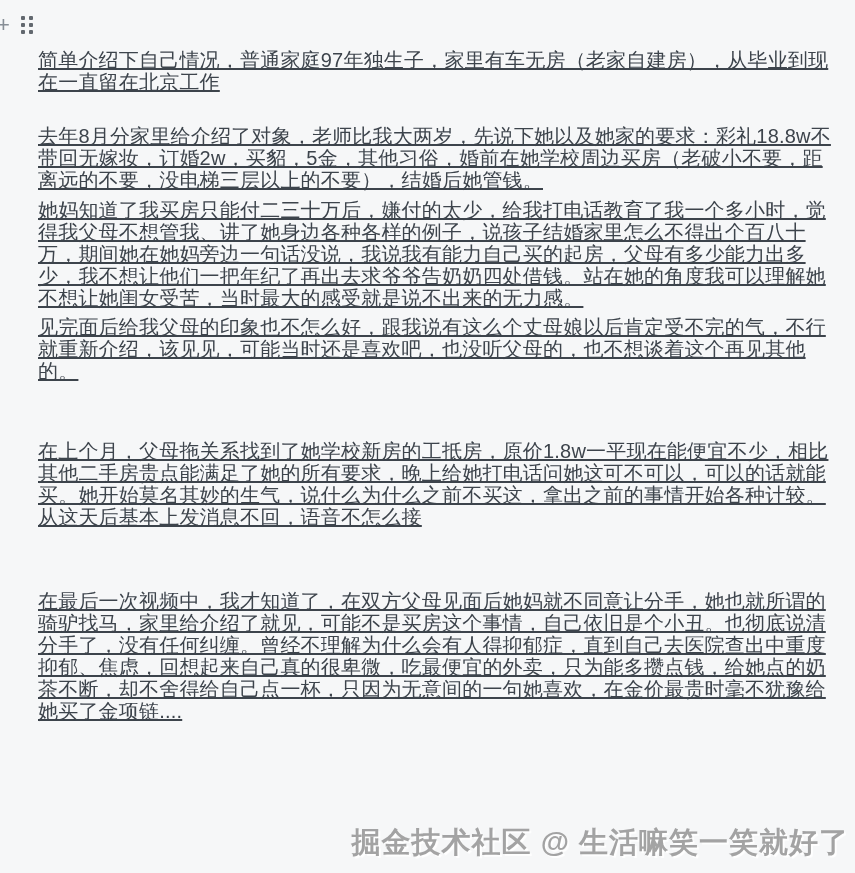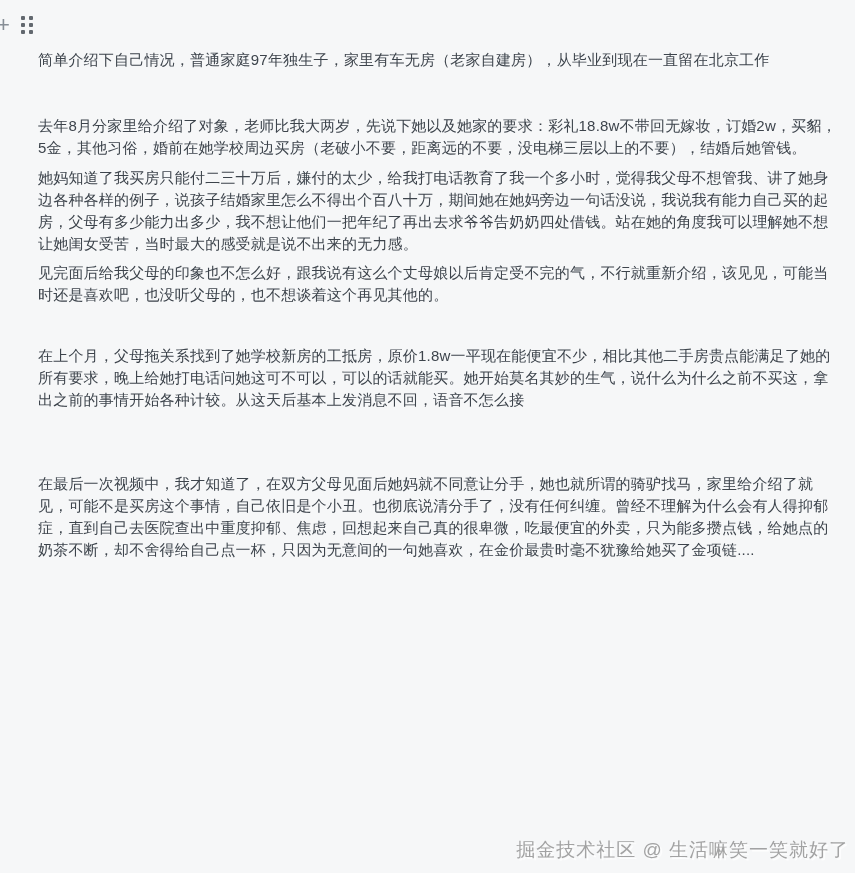--- a/index.html
+++ b/index.html
@@ -50,43 +50,44 @@
   .doc {
     position: absolute;
     top: 0;
     left: 0;
     width: 855px;
     padding: 49px 17px 0 38px;
     box-sizing: border-box;
   }
   .doc p {
     margin: 0;
-    font-size: 15px;
+    font-size: 20px;
     line-height: 22px;
     color: #3d444c;
     letter-spacing: 0.2px;
     word-break: break-all;
     cursor: text;
+    text-decoration: underline;
   }
-  .doc p.p2 { margin-top: 44px; }
+  .doc p.p2 { margin-top: 32px; }
   .doc p.p3 { margin-top: 42px; }
   .doc p.p4 { margin-top: 8px;  }
   .doc p.p5 { margin-top: 34px; }
   .doc p.p6 { margin-top: 7px;  }
-  .doc p.p7 { margin-top: 39px; }
+  .doc p.p7 { margin-top: 58px; }
   .doc p.p8 { margin-top: 62px; }
   .doc p.p9 { margin-top: 32px; }
 
   
   .watermark {
     position: absolute;
     right: 6px;
     bottom: 10px;
-    font-size: 19px;
-    font-weight: 400;
+    font-size: 29px;
+    font-weight: 700;
     letter-spacing: 1px;
     color: rgba(138, 138, 138, 0.78);
     text-shadow: 2px 2px 1px rgba(255, 255, 255, 0.95);
     white-space: nowrap;
     user-select: none;
     pointer-events: none;
   }
 </style>
 </head>
 <body>

